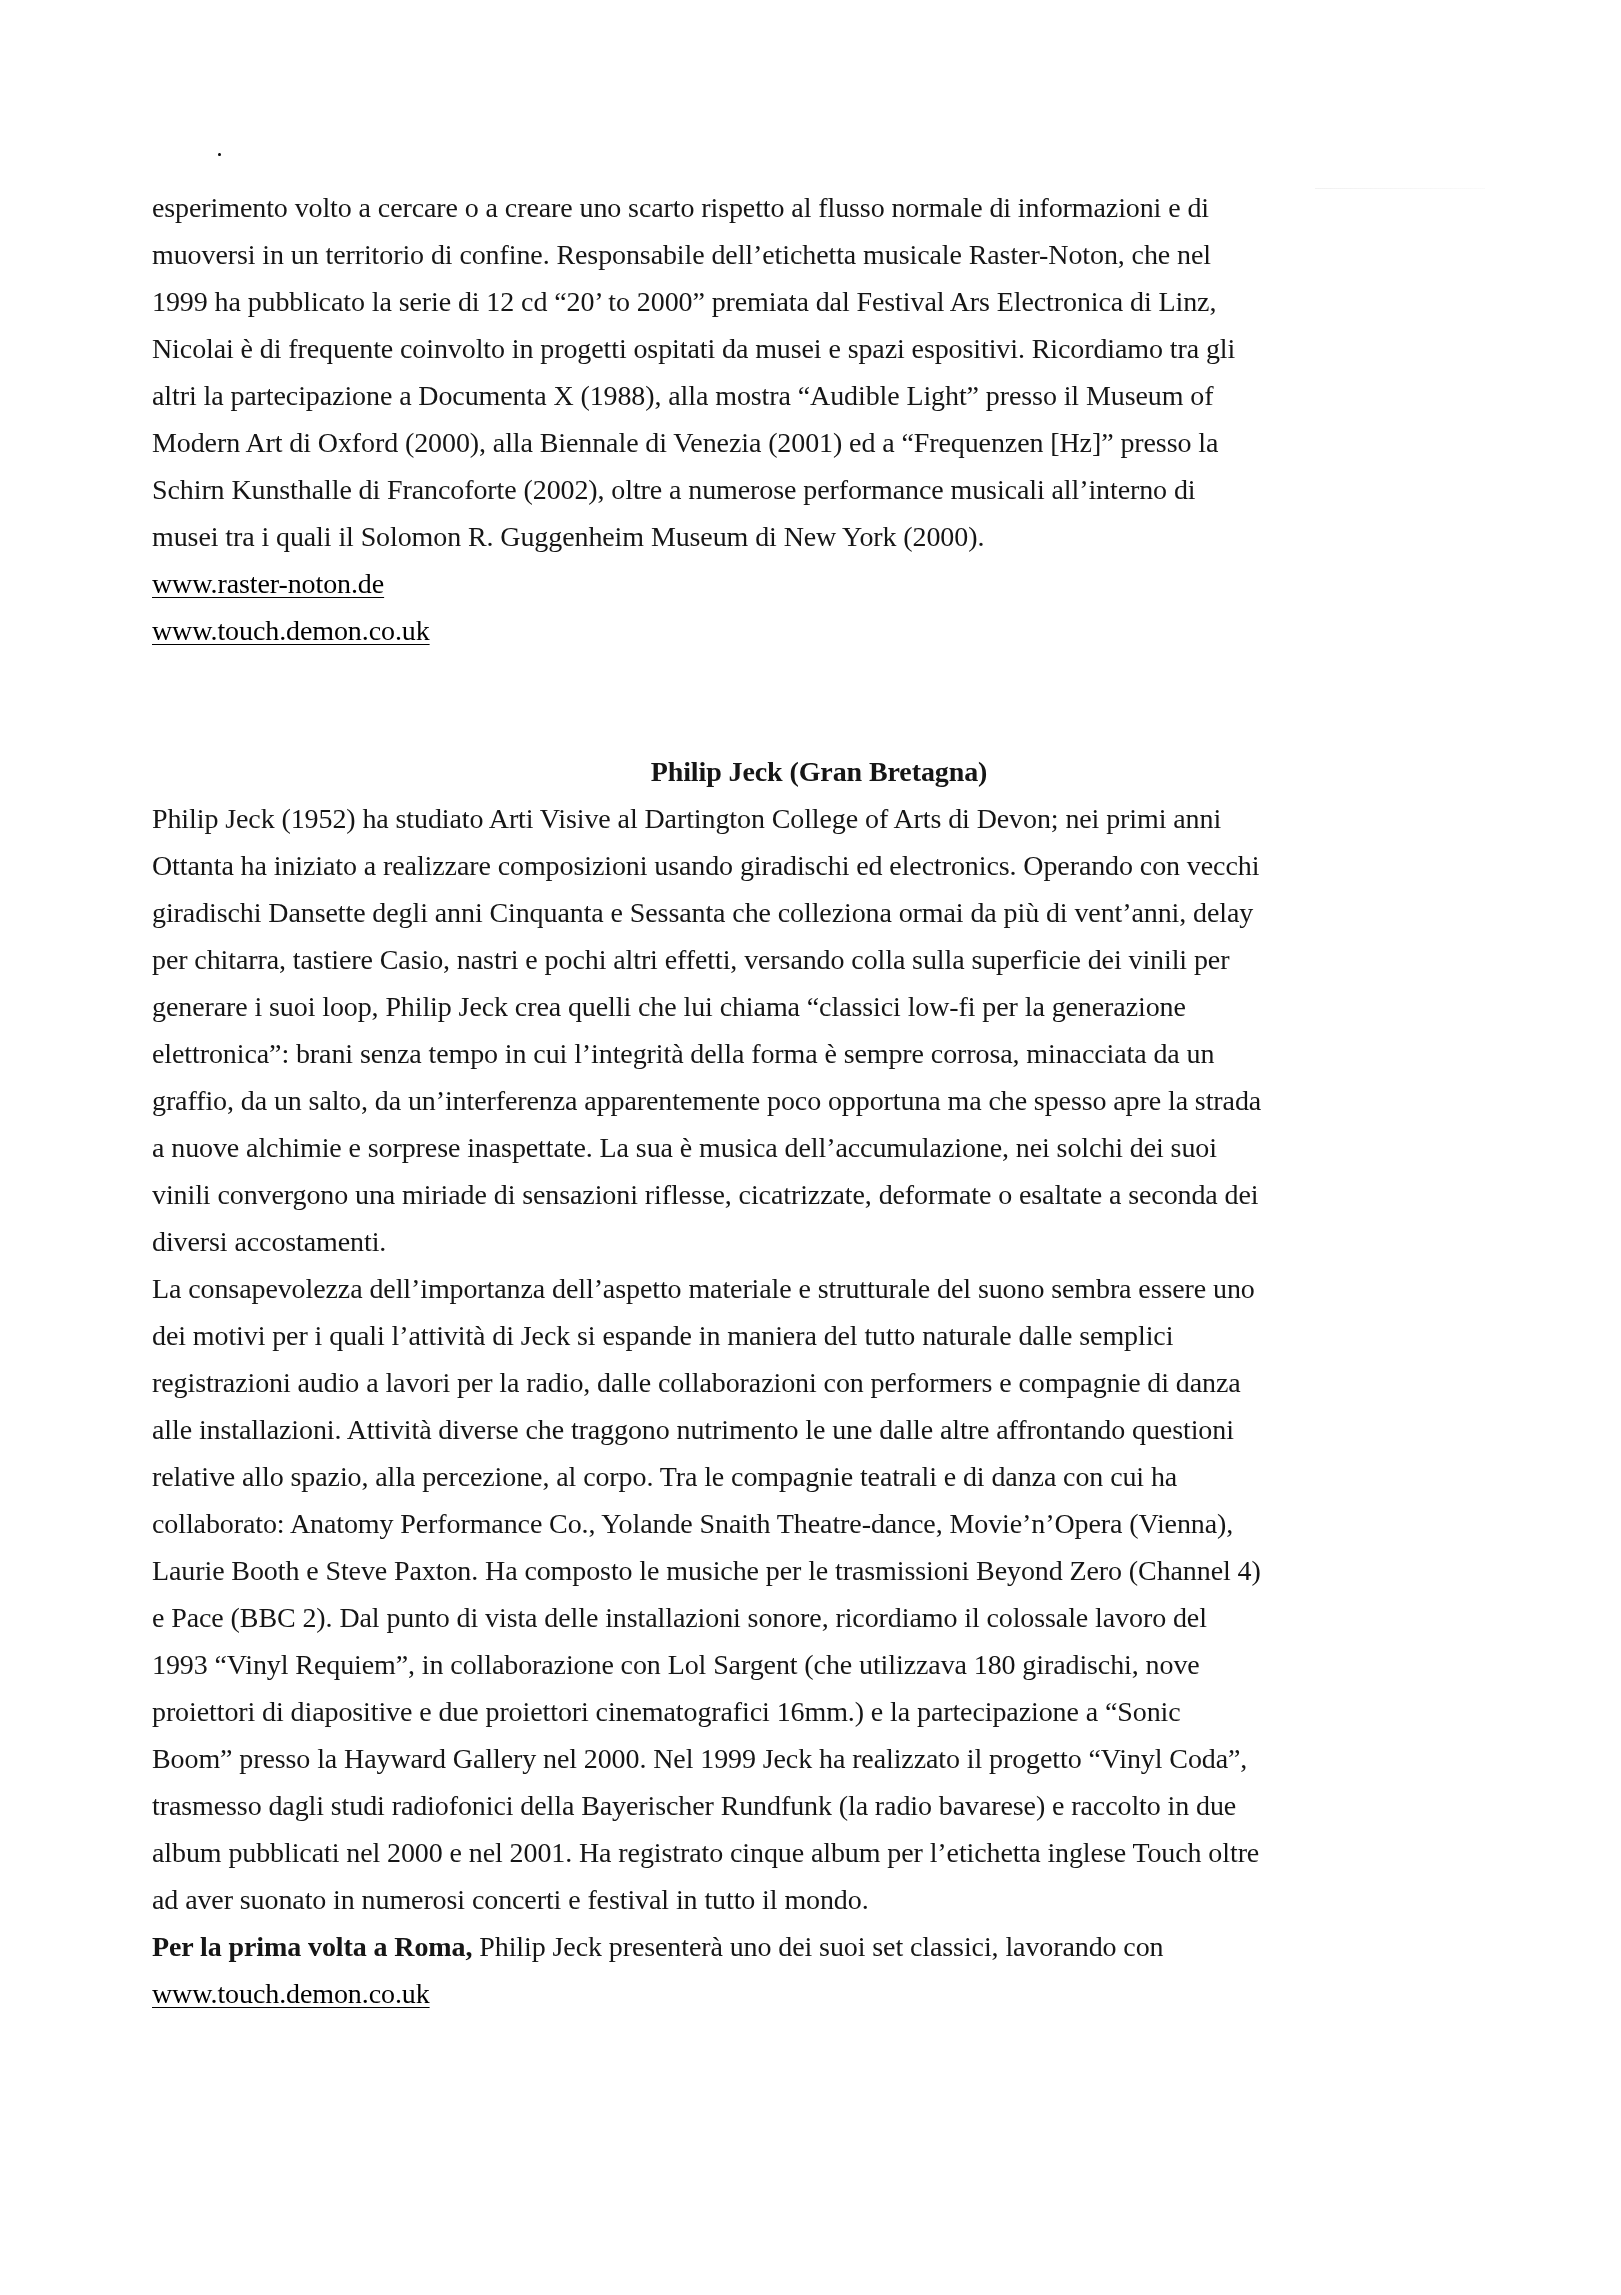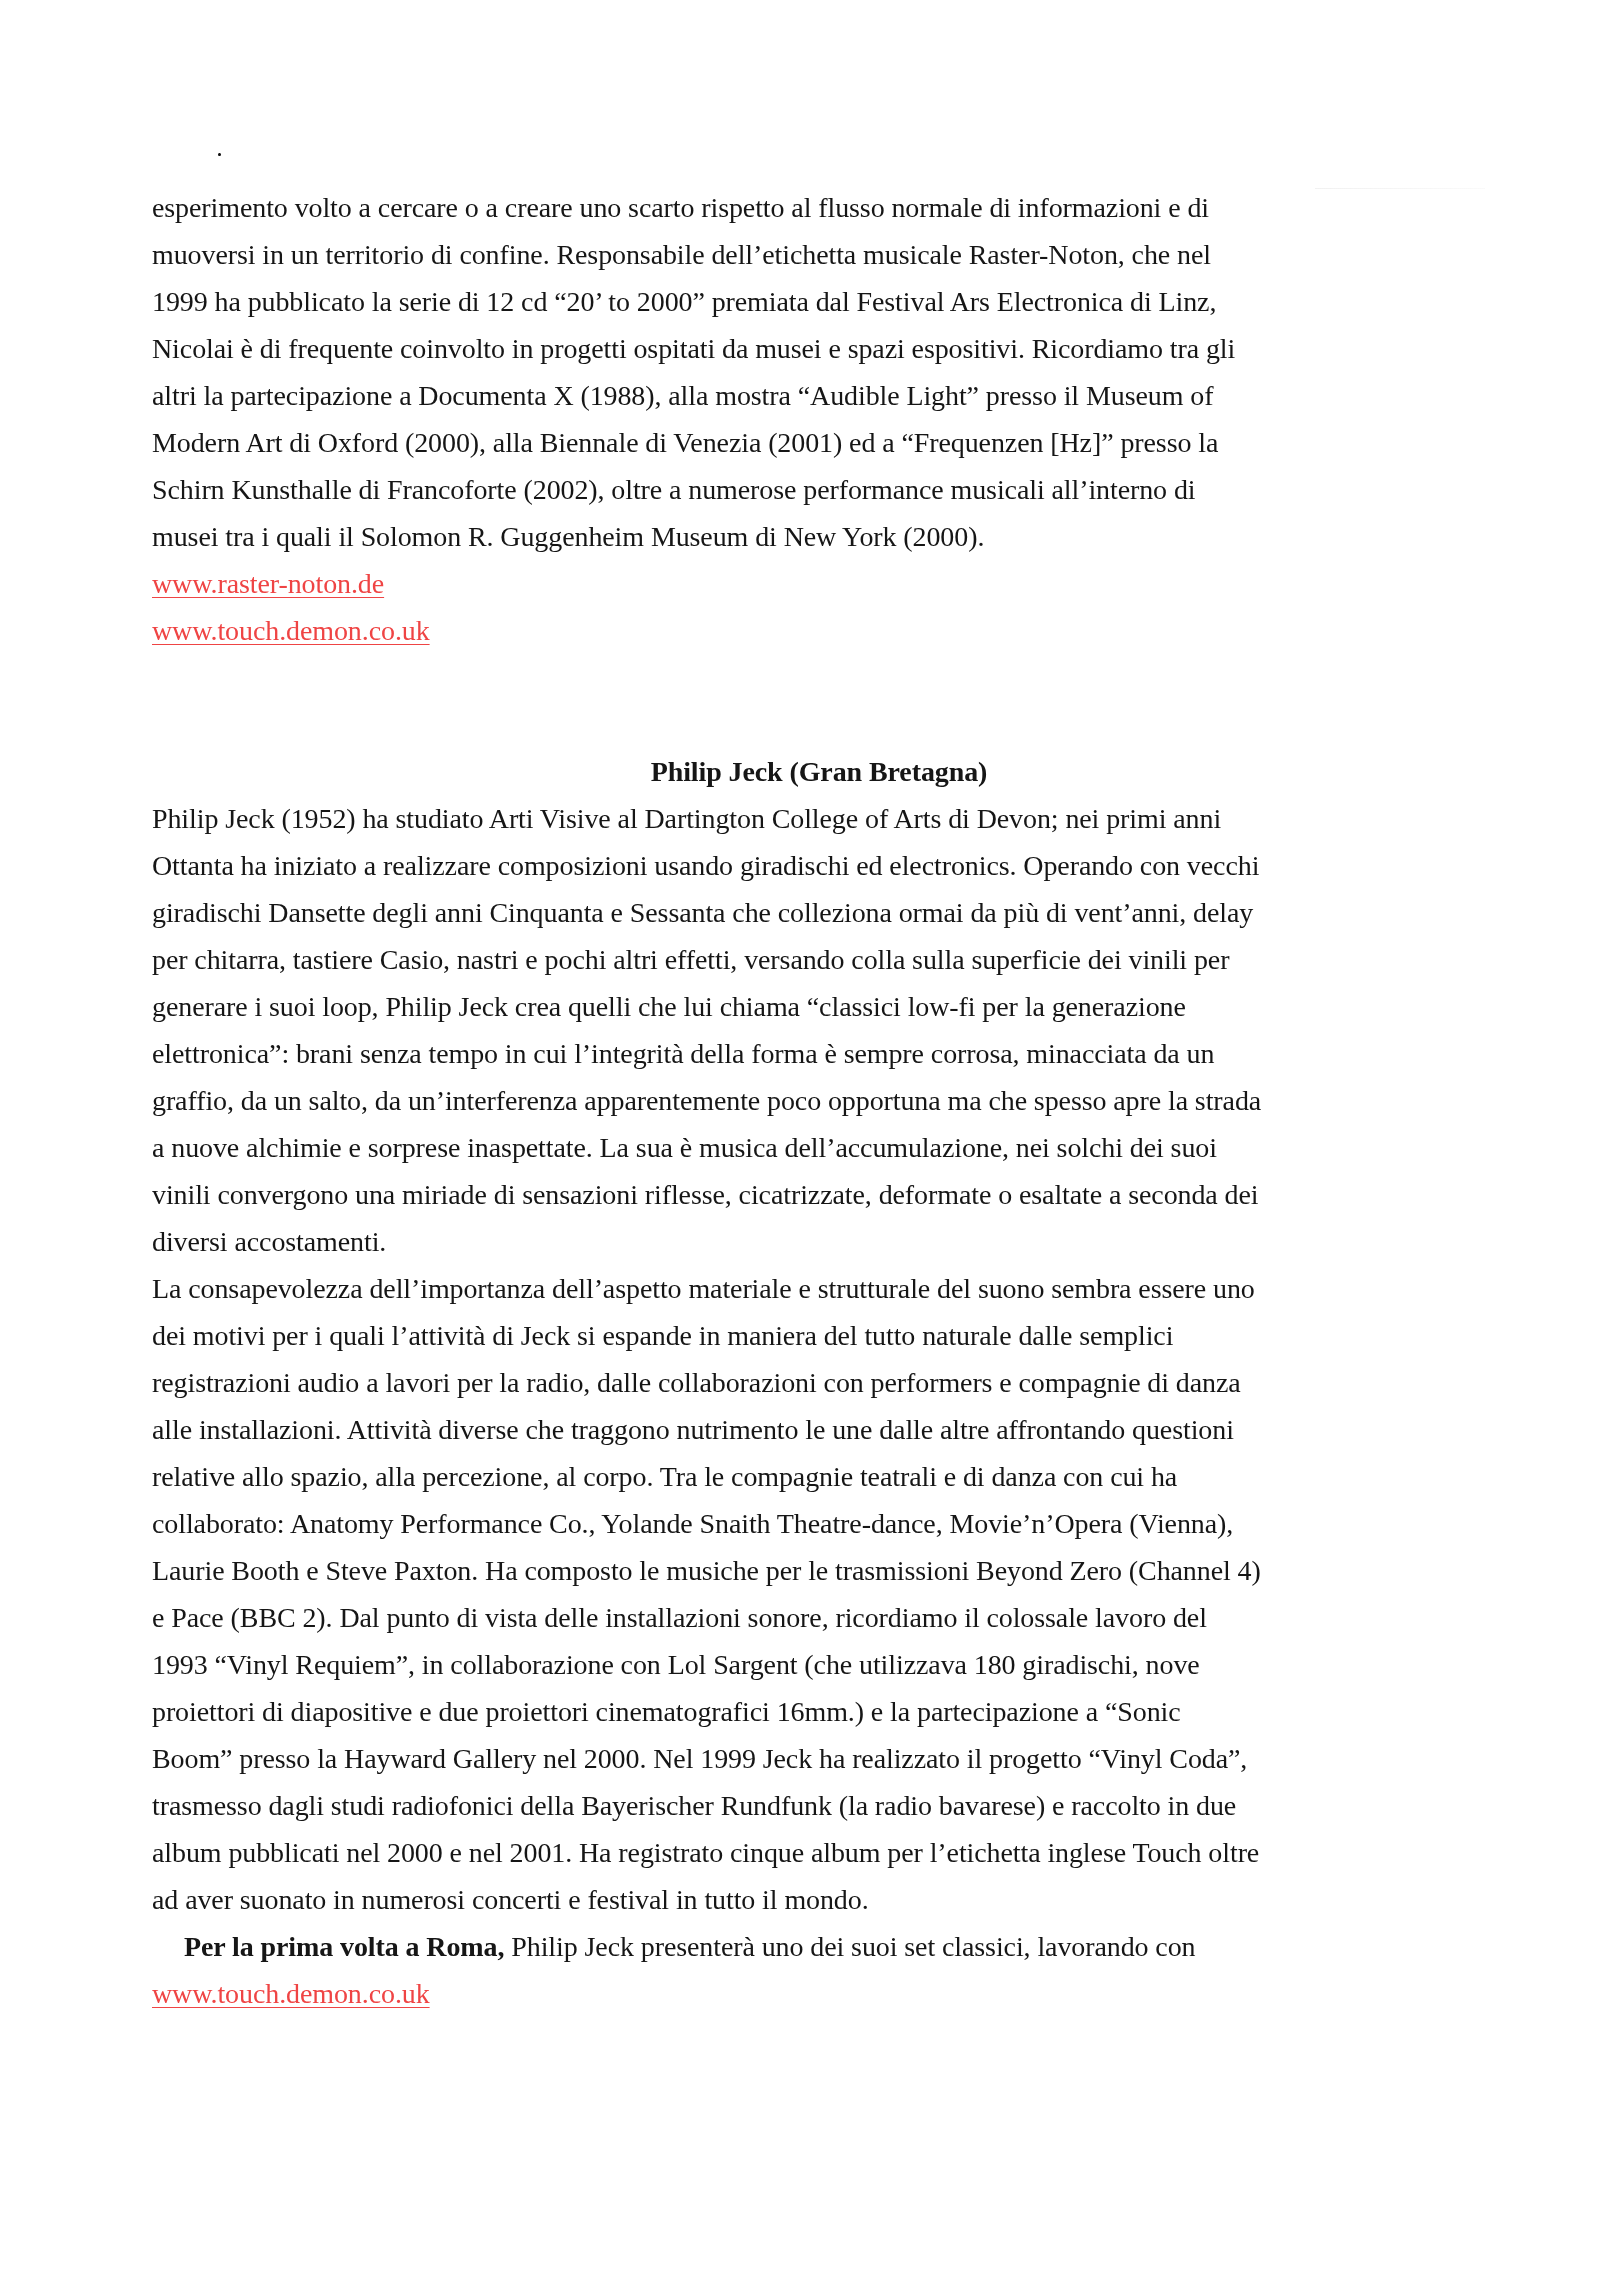--- a/index.html
+++ b/index.html
@@ -23,36 +23,36 @@
       line-height: 47px;
       color: #161616;
       letter-spacing: -0.1px;
     }
     .line {
       display: block;
       white-space: nowrap;
     }
     .link {
       display: inline-block;
-      color: #ef4444;
+      color: #000000;
       text-decoration: underline;
       text-decoration-thickness: 1.3px;
       text-underline-offset: 3.9px;
       cursor: pointer;
       text-align: center;
     }
     .gap {
       display: block;
       height: 94px;
     }
     .heading {
       font-weight: bold;
       text-align: center;
     }
-    .bold { font-weight: bold; margin-left: 32px; }
+    .bold { font-weight: bold; }
     .it { }
     .speck {
       position: absolute;
       left: 218px;
       top: 153px;
       width: 2.6px;
       height: 3.3px;
       background: #111;
       border-radius: 50%;
     }

